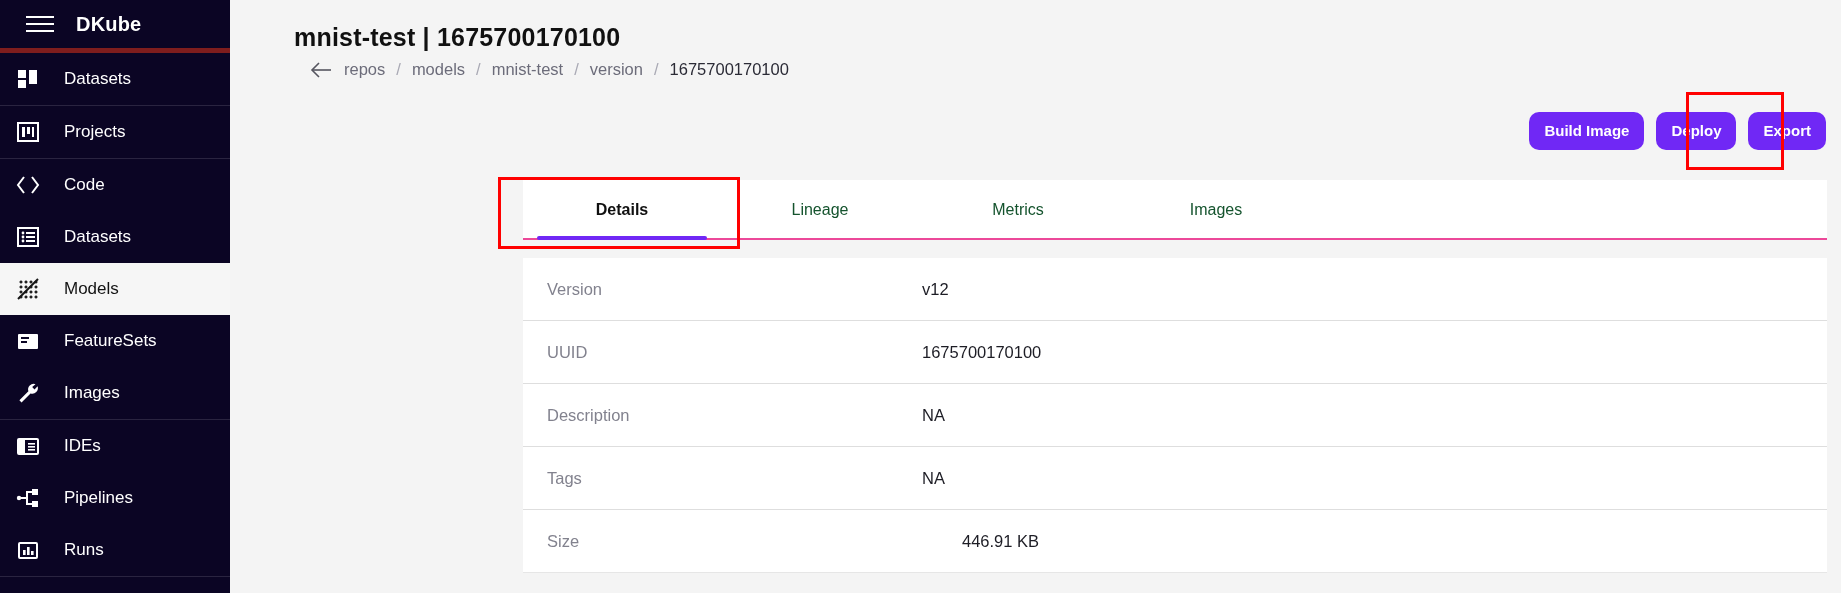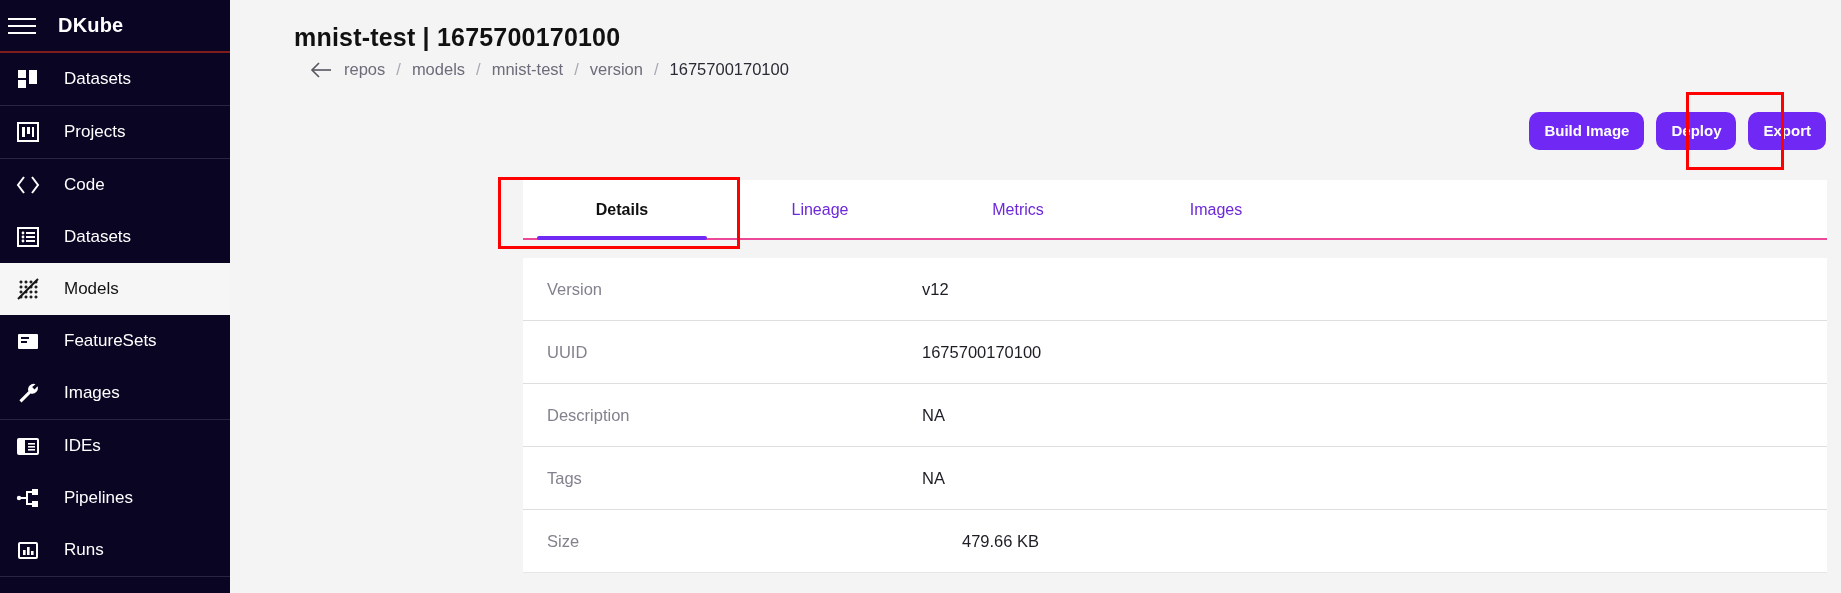--- a/index.html
+++ b/index.html
@@ -24,23 +24,23 @@
     background: #0b0524;
     flex: 0 0 230px;
     display: flex;
     flex-direction: column;
     overflow: hidden;
   }
   .brand {
     height: 53px;
     display: flex;
     align-items: center;
-    padding-left: 8px;
+    padding-left: 26px;
     flex: 0 0 53px;
-    border-bottom: 2px solid #7f1d1d;
+    border-bottom: 5px solid #7f1d1d;
   }
   .hamburger {
     width: 28px;
     height: 22px;
     display: flex;
     flex-direction: column;
     justify-content: space-between;
     padding: 3px 0;
     cursor: pointer;
   }
@@ -172,21 +172,21 @@
     background: #ffffff;
     border-bottom: 2px solid #ec4899;
   }
   .tab {
     width: 198px;
     height: 60px;
     display: flex;
     align-items: center;
     justify-content: center;
     font-size: 16px;
-    color: #6d28d9;
+    color: #14532d;
     cursor: pointer;
     position: relative;
   }
   .tab.active { color: #101010; font-weight: bold; }
   .tab.active::after {
     content: "";
     position: absolute;
     left: 14px;
     right: 14px;
     bottom: 0;
@@ -437,21 +437,21 @@
           <div class="row">
             <div class="k">Description</div>
             <div class="v">NA</div>
           </div>
           <div class="row">
             <div class="k">Tags</div>
             <div class="v">NA</div>
           </div>
           <div class="row">
             <div class="k">Size</div>
-            <div class="v">479.66 KB</div>
+            <div class="v">446.91 KB</div>
           </div>
         </div>
       <div class="card-foot"></div>
     </div>
 
     <div class="hl-box" id="hl-deploy"></div>
     <div class="hl-box" id="hl-details"></div>
   </section>
 </div>
 

